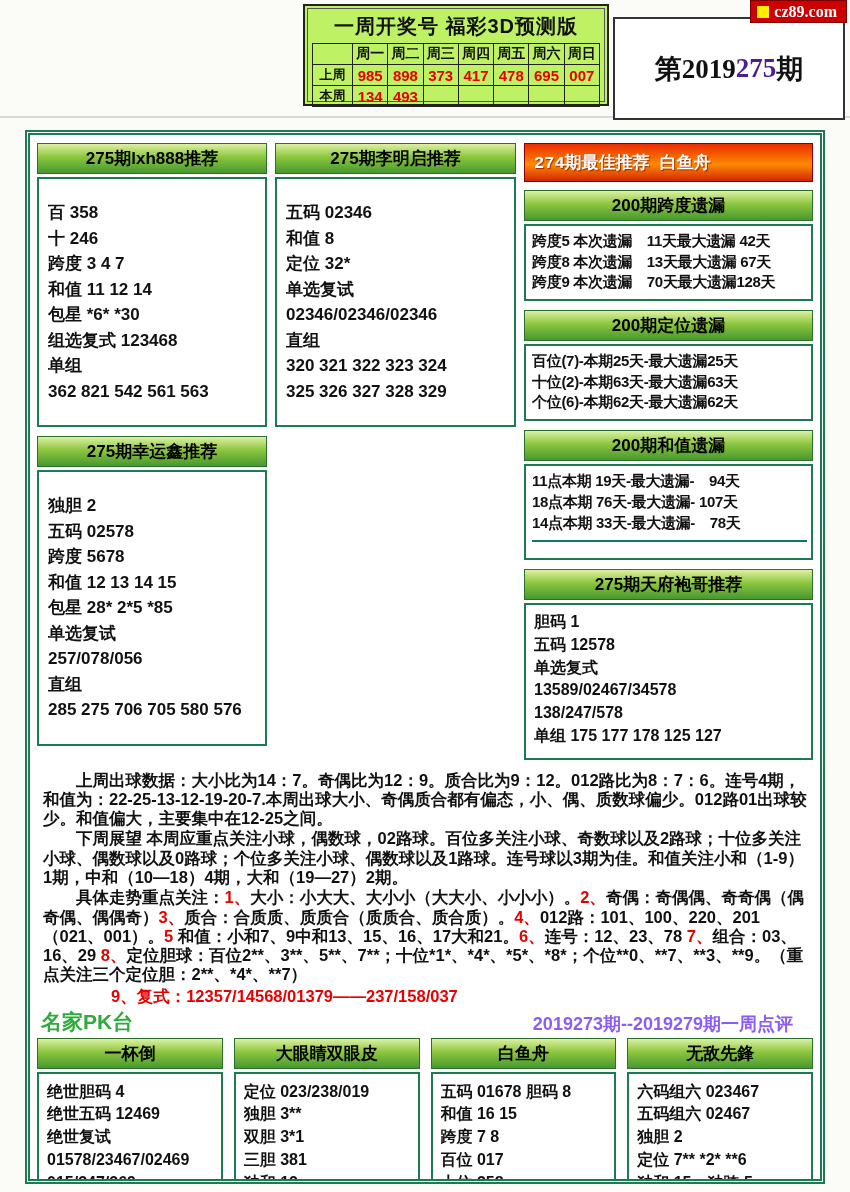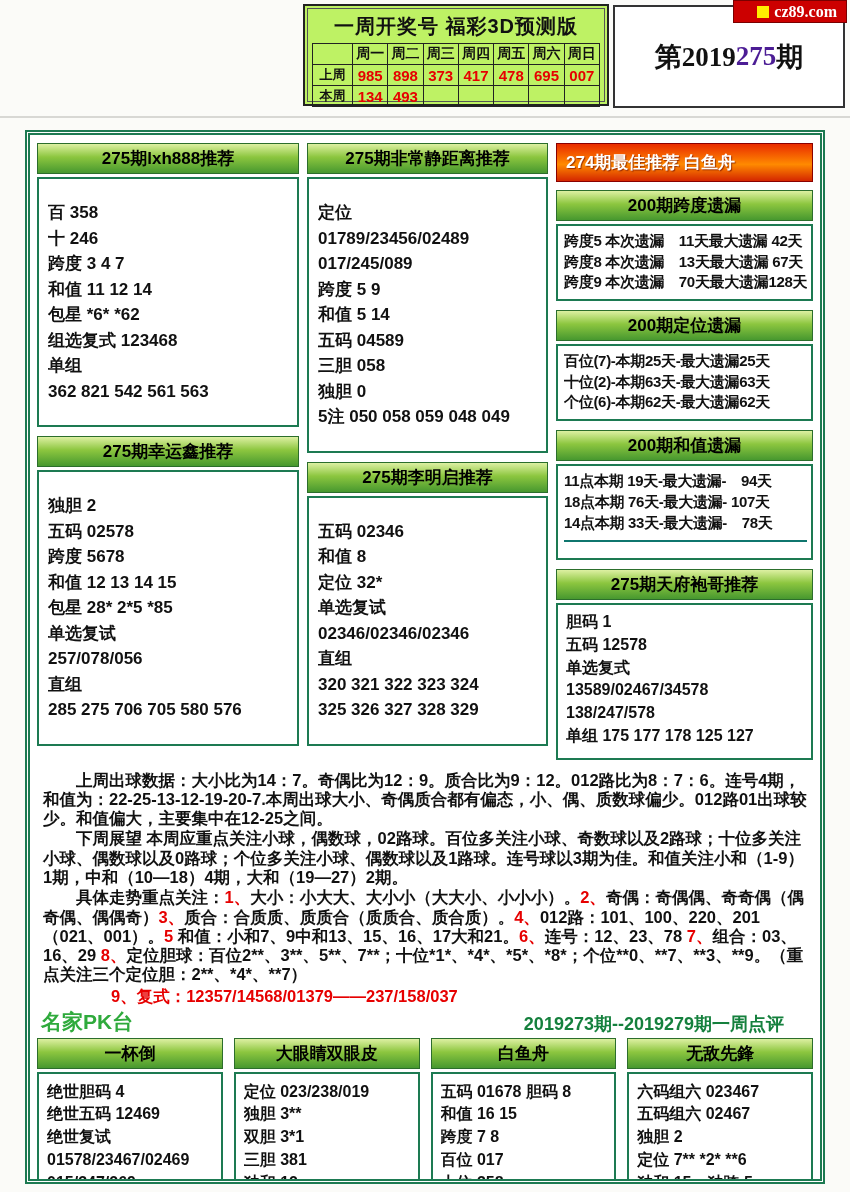--- a/index.html
+++ b/index.html
@@ -22,42 +22,42 @@
   .week-title { font-size:20px; font-weight:bold; text-align:center; letter-spacing:1px; padding:2px 0 3px; }
   table.week-table { border-collapse:collapse; width:100%; }
   table.week-table td {
     border:1px solid #222; text-align:center; font-size:14px; font-weight:bold;
     height:21px; padding:0 1px; white-space:nowrap;
   }
   table.week-table td.lbl { width:40px; font-size:13px; }
   table.week-table td.val { color:#e60000; font-size:15px; }
 
   .issue-box {
-    position:absolute; left:613px; top:5px; width:232px; height:103px;
+    position:absolute; left:613px; top:17px; width:232px; height:103px;
     border:2px solid #333; background:#fff;
     display:flex; align-items:center; justify-content:center;
     font-size:27px; font-weight:bold; font-family:"Liberation Serif","DejaVu Serif",serif;
   }
   .issue-box .red { color:#4c1d95; }
 
   .site-banner {
     position:absolute; right:3px; top:0; height:23px;
     background:#cc0000; border:1px solid #7a0000; color:#fff;
-    display:flex; align-items:center; gap:5px; padding:0 9px 0 23px;
+    display:flex; align-items:center; gap:5px; padding:0 9px 0 6px;
     font-size:16px; font-weight:bold; font-family:"Liberation Serif","DejaVu Serif",serif;
   }
   .site-banner .sq { width:12px; height:12px; background:#ffee00; display:inline-block; }
 
   
   .main-box {
     position:absolute; left:25px; top:130px; width:800px; height:1054px;
     border:5px double #1d7a52; background:#fff; padding:8px 7px 6px; overflow:hidden;
   }
   .top-area { display:flex; gap:8px; }
-  .col-left  { width:262px; flex:none; }
+  .col-left  { width:230px; flex:none; }
   .col-mid   { width:241px; flex:none; }
   .col-right { flex:1; min-width:0; }
 
   .gbox { margin-bottom:9px; }
   .gbox-header {
     border:1px solid #2c6e2c;
     background:linear-gradient(180deg,#ddf0a2 0%,#8cc63f 45%,#47982f 100%);
     font-size:17px; font-weight:bold; text-align:center; color:#000;
     padding:3px 2px; white-space:nowrap; overflow:hidden;
   }
@@ -66,36 +66,36 @@
     padding:21px 9px; font-size:17px; font-weight:600; line-height:1.5;
   }
   .gbox-body .line { white-space:nowrap; overflow:hidden; }
   .body-tall1 { min-height:222px; }
   .body-tall2 { min-height:226px; }
 
   .best-banner {
     border:1px solid #8a0000; margin-bottom:8px;
     background:linear-gradient(180deg,#e92c00 0%,#ff8a00 55%,#d42600 100%);
     color:#fff; font-weight:bold; font-size:17px; padding:7px 9px;
-    text-shadow:1px 1px 1px rgba(90,0,0,.6); white-space:nowrap;
+    text-shadow:1px 1px 1px rgba(90,0,0,.6); white-space:nowrap;font-family:Liberation Mono, monospace;
   }
   .om-body { padding:5px 4px 6px 6px; font-size:15px; line-height:1.38; letter-spacing:-0.3px; }
   .underline-last .line:last-child { border-bottom:2px solid #0f766e; padding-bottom:7px; margin-bottom:2px; }
   .om-body.spacious { padding-bottom:14px; }
   .paogw-body { font-size:16px; line-height:1.42; padding:6px 8px 10px; }
 
   
   .analysis { margin:2px 6px 0; font-size:16.5px; font-weight:600; line-height:1.17; }
   .analysis p { text-indent:2em; margin-bottom:1px; }
   .analysis .red { color:#e60000; }
   .para4 { color:#e60000; font-weight:bold; font-size:16.5px; margin:1px 0 0 74px; }
 
   .pk-row { display:flex; justify-content:space-between; align-items:flex-end; margin:0 4px 2px; }
   .pk-title { color:#2faa3c; font-size:21px; font-weight:bold; }
-  .review-range { color:#15803d; font-size:18px; font-weight:bold; margin-right:25px; }
+  .review-range { color:#8b5cf6; font-size:18px; font-weight:bold; margin-right:16px; }
 
   .pk-area { display:flex; gap:11px; }
   .pk-area .gbox { flex:1; min-width:0; margin-bottom:0; }
   .pk-body { min-height:208px; font-size:16px; line-height:1.42; padding:7px 8px; }
 </style>
 </head>
 <body>
 
 <div class="hdr-rule"></div>
 
@@ -155,21 +155,21 @@
   <div class="top-area">
 
     <div class="col-left">
       <div class="gbox">
         <div class="gbox-header">275期lxh888推荐</div>
         <div class="gbox-body body-tall1">
             <div class="line">百 358</div>
             <div class="line">十 246</div>
             <div class="line">跨度 3 4 7</div>
             <div class="line">和值 11 12 14</div>
-            <div class="line">包星 *6* *62</div>
+            <div class="line">包星 *6* *30</div>
             <div class="line">组选复式 123468</div>
             <div class="line">单组</div>
             <div class="line">362 821 542 561 563</div>
           </div>
       </div>
       <div class="gbox">
         <div class="gbox-header">275期幸运鑫推荐</div>
         <div class="gbox-body body-tall2">
             <div class="line">独胆 2</div>
             <div class="line">五码 02578</div>
@@ -179,34 +179,20 @@
             <div class="line">单选复试</div>
             <div class="line">257/078/056</div>
             <div class="line">直组</div>
             <div class="line">285 275 706 705 580 576</div>
           </div>
       </div>
     </div>
 
     <div class="col-mid">
       <div class="gbox">
-        <div class="gbox-header">275期非常静距离推荐</div>
-        <div class="gbox-body body-tall1">
-            <div class="line">定位</div>
-            <div class="line">01789/23456/02489</div>
-            <div class="line">017/245/089</div>
-            <div class="line">跨度 5 9</div>
-            <div class="line">和值 5 14</div>
-            <div class="line">五码 04589</div>
-            <div class="line">三胆 058</div>
-            <div class="line">独胆 0</div>
-            <div class="line">5注 050 058 059 048 049</div>
-          </div>
-      </div>
-      <div class="gbox">
         <div class="gbox-header">275期李明启推荐</div>
         <div class="gbox-body body-tall2">
             <div class="line">五码 02346</div>
             <div class="line">和值 8</div>
             <div class="line">定位 32*</div>
             <div class="line">单选复试</div>
             <div class="line">02346/02346/02346</div>
             <div class="line">直组</div>
             <div class="line">320 321 322 323 324</div>
             <div class="line">325 326 327 328 329</div>

